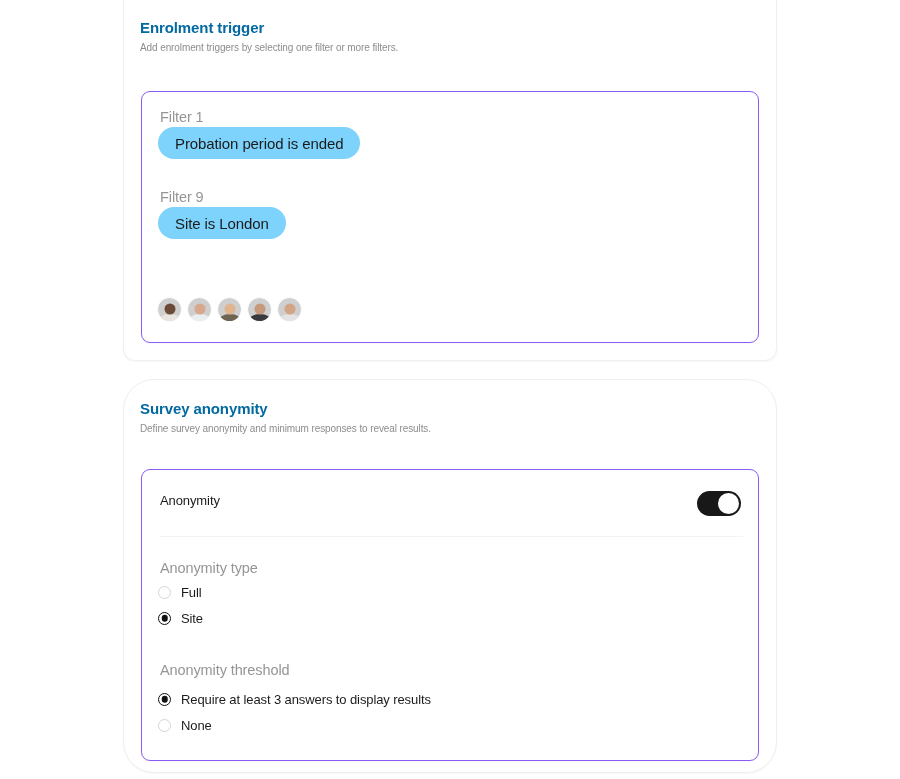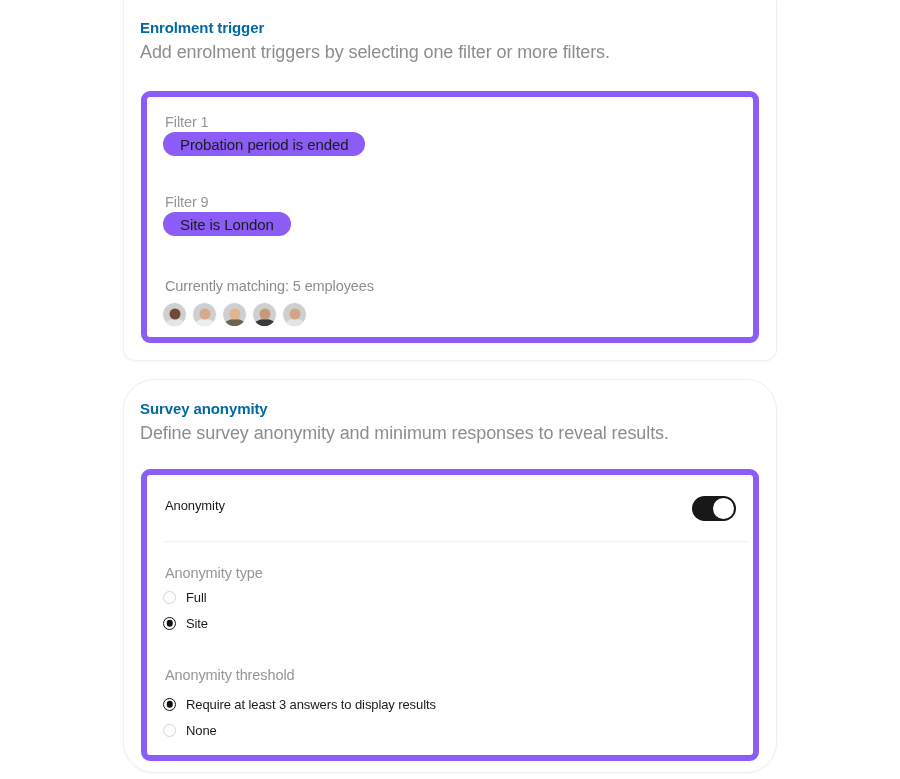--- a/index.html
+++ b/index.html
@@ -46,37 +46,37 @@
     left: 16px;
     font-size: 15px;
     font-weight: bold;
     color: #0369a1;
     letter-spacing: -0.1px;
     white-space: nowrap;
   }
   .card-subtitle {
     position: absolute;
     left: 16px;
-    font-size: 18px;
+    font-size: 10px;
     color: #8d8d8d;
     letter-spacing: -0.1px;
     white-space: nowrap;
   }
   .card-enrolment .card-title { top: 28px; }
   .card-enrolment .card-subtitle { top: 51px; }
   .card-anonymity .card-title { top: 20px; }
   .card-anonymity .card-subtitle { top: 43px; }
 
   
   .panel {
     position: absolute;
     left: 17px;
     width: 618px;
     background: #ffffff;
-    border: 6px solid #8b5cf6;
+    border: 1px solid #8b5cf6;
     border-radius: 9px;
     box-sizing: border-box;
     box-shadow: 0 1px 2px rgba(20, 20, 20, 0.03);
   }
   .panel-filters {
     top: 100px;
     height: 252px;
   }
   .panel-anonymity {
     top: 89px;
@@ -90,23 +90,23 @@
     font-size: 14.5px;
     color: #959595;
     letter-spacing: -0.1px;
     white-space: nowrap;
   }
   .chip {
     position: absolute;
     left: 16px;
     display: inline-flex;
     align-items: center;
-    height: 24px;
+    height: 32px;
     padding: 0 17px;
-    background: #8b5cf6;
+    background: #7dd3fc;
     border-radius: 18px;
     font-size: 15px;
     color: #1b1b1b;
     letter-spacing: -0.1px;
     white-space: nowrap;
     box-sizing: border-box;
   }
 
   #lbl-filter1 { top: 17px; }
   #chip-filter1 { top: 35px; }
@@ -270,21 +270,20 @@
     <div class="card-subtitle">Add enrolment triggers by selecting one filter or more filters.</div>
 
     <div class="panel panel-filters">
 
       <div class="field-label" id="lbl-filter1">Filter 1</div>
       <div class="chip" id="chip-filter1">Probation period is ended</div>
 
       <div class="field-label" id="lbl-filter2">Filter 9</div>
       <div class="chip" id="chip-filter2">Site is London</div>
 
-      <div id="matching-text">Currently matching: 5 employees</div>
 
       <div class="avatar-row">
         <div class="avatar">
           <div class="shoulders" style="background:#e8e4df"></div>
           <div class="face" style="background:#6d4a38"></div>
         </div>
         <div class="avatar">
           <div class="shoulders" style="background:#e9eef1"></div>
           <div class="face" style="background:#d8a88c"></div>
         </div>

